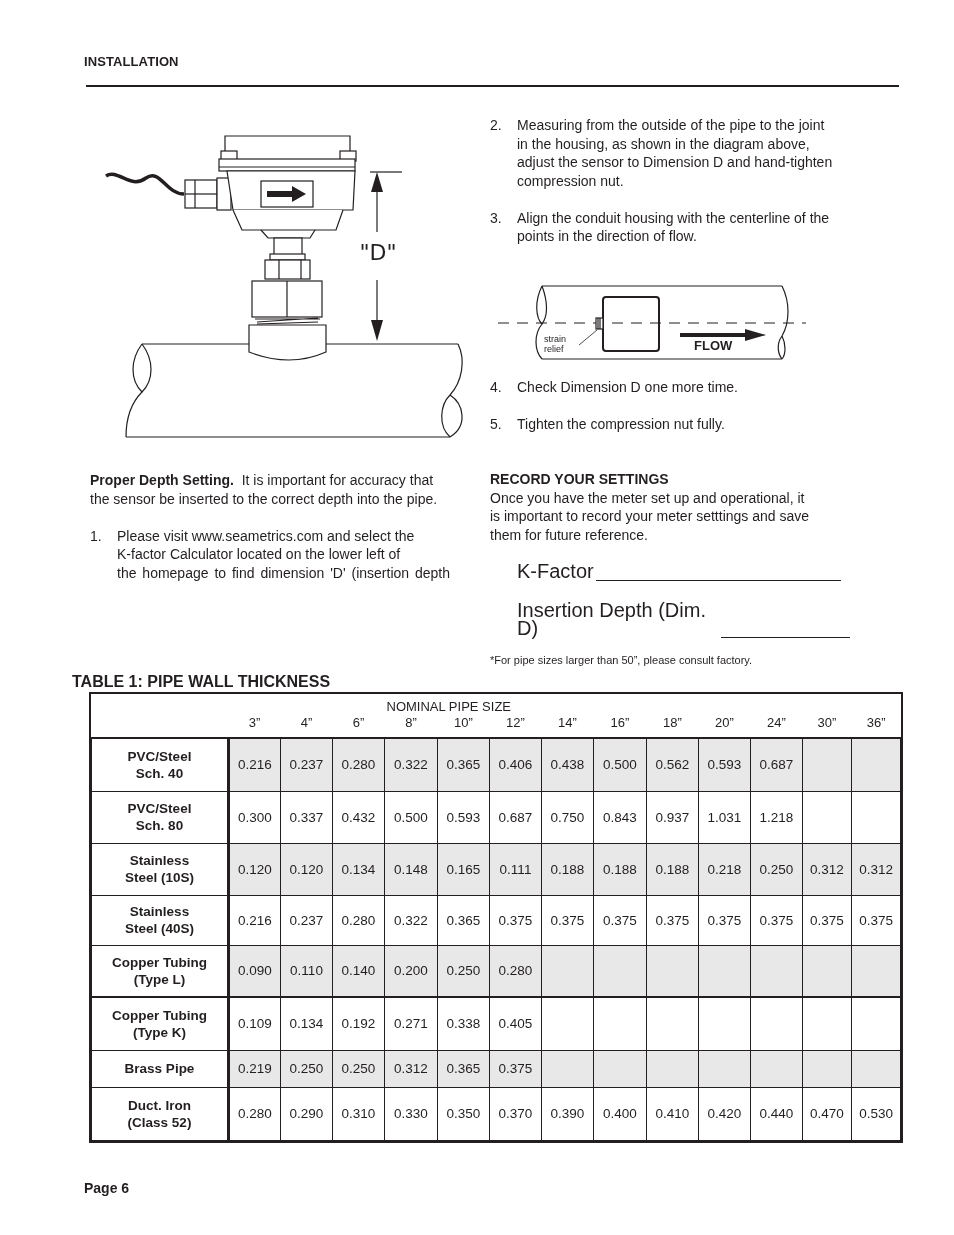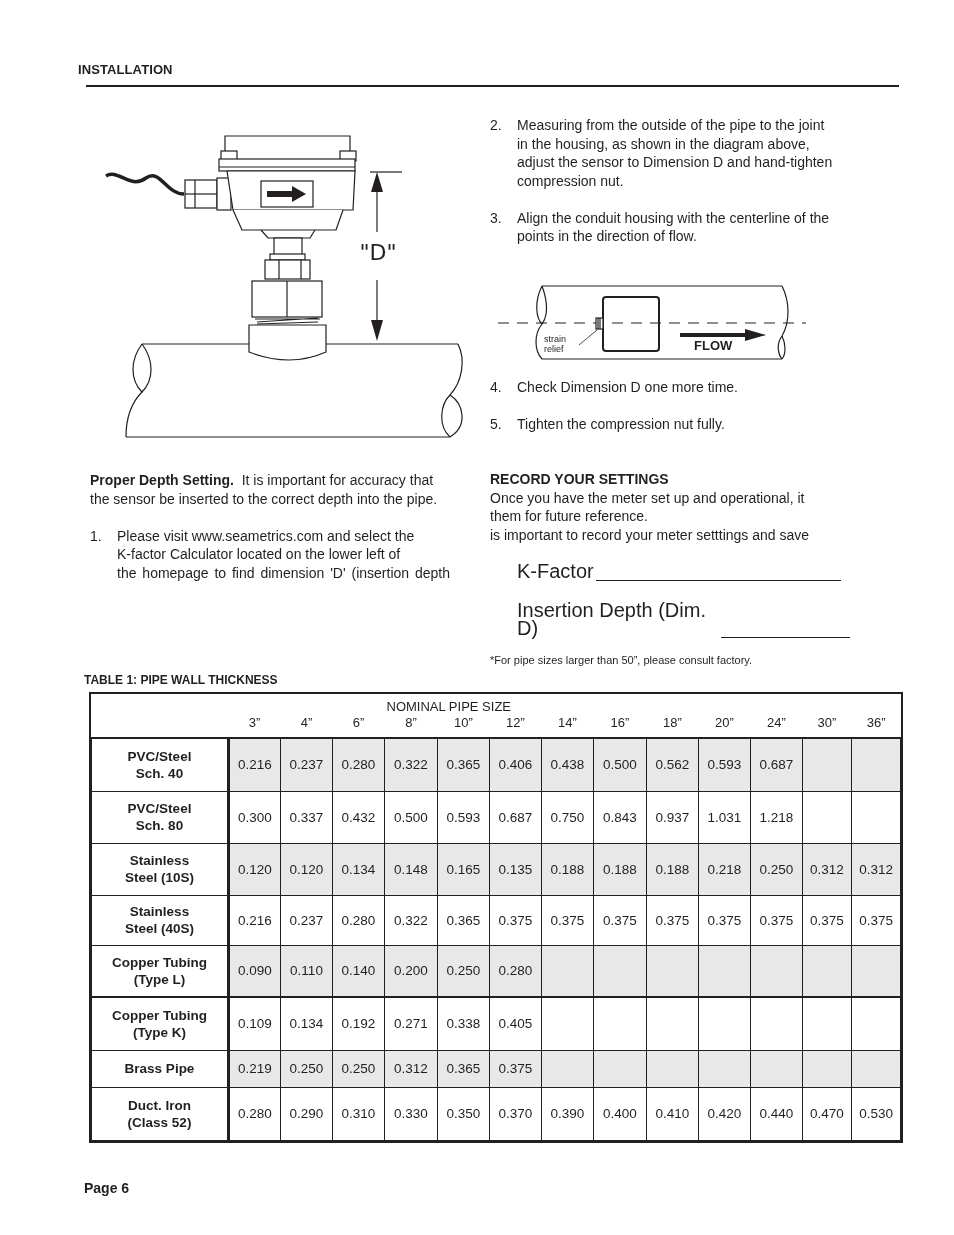--- a/index.html
+++ b/index.html
@@ -1,29 +1,29 @@
 <!DOCTYPE html>
 <html><head>
 <meta charset="utf-8">
 <style>
   html, body { margin:0; padding:0; background:#ffffff; }
   body { width:954px; height:1235px; position:relative; overflow:hidden;
          font-family:"Liberation Sans", sans-serif; color:#231f20; }
   .abs { position:absolute; }
-  .section-label { left:78px; top:54px; font-size:13px; font-weight:bold; letter-spacing:0.1px;margin-top:8px; }
+  .section-label { left:84px; top:54px; font-size:13px; font-weight:bold; letter-spacing:0.1px; }
   .rule { left:86px; top:85px; width:813px; height:2px; background:#231f20; }
   .body-text { font-size:14px; line-height:18.5px; color:#231f20; }
   .item { position:relative; padding-left:27px; }
   .item .num { position:absolute; left:0; top:0; }
   .gap { height:18.5px; }
   .b { font-weight:bold; }
   .field-row { display:flex; align-items:flex-end; margin-left:27px; font-size:20px; }
   .field-line { border-bottom:1px solid #231f20; height:14px; }
   .footnote { font-size:11px; }
-  .table-title { left:84px; top:673px; font-size:12px; font-weight:bold; }
+  .table-title { left:72px; top:673px; font-size:16px; font-weight:bold; }
   table.pw { position:absolute; left:91px; top:694px; width:806px; border-collapse:collapse;
              font-size:13.5px; table-layout:fixed; }
   table.pw td, table.pw th { border:1px solid #231f20; text-align:center; padding:0; }
   table.pw thead th { border:none; font-weight:normal; }
   table.pw .hdr-top th { font-weight:normal; height:20px; font-size:13px; vertical-align:bottom; }
   table.pw .hdr-sizes th { height:22px; font-size:13px; vertical-align:top; padding-top:1px;}
   table.pw tbody th { font-weight:bold; font-size:13.5px; line-height:17px; border-right:3px solid #231f20; }
   table.pw tr.shade td { background:#e8e8e8; }
   table.pw tr.thick-top th, table.pw tr.thick-top td { border-top:2px solid #231f20; }
   .page-num { left:84px; top:1180px; font-size:14px; font-weight:bold; }
@@ -146,22 +146,22 @@
     <span class="num">1.</span>
     <div>Please visit www.seametrics.com and select the</div>
     <div>K-factor Calculator located on the lower left of</div>
     <div style="word-spacing:2px;">the homepage to find dimension 'D' (insertion depth</div>
   </div>
 </div>
 
 <div class="abs body-text" style="left:490px;top:470px;width:360px;">
   <div class="b">RECORD YOUR SETTINGS</div>
   <div>Once you have the meter set up and operational, it</div>
+  <div>is important to record your meter setttings and save</div>
   <div>them for future reference.</div>
-  <div>is important to record your meter setttings and save</div>
   <div style="height:18px;"></div>
   <div class="field-row">
     <span>K-Factor</span>
     <span class="field-line" style="width:245px;margin-left:2px;"></span>
   </div>
   <div style="height:20px;"></div>
   <div class="field-row">
     <span>Insertion Depth (Dim. D)</span>
     <span class="field-line" style="width:138px;margin-left:2px;"></span>
   </div>
@@ -252,21 +252,21 @@
       <tr class="shade" style="height: 52px;">
         <th>
           <div>Stainless</div>
           <div>Steel (10S)</div>
         </th>
         <td>0.120</td>
         <td>0.120</td>
         <td>0.134</td>
         <td>0.148</td>
         <td>0.165</td>
-        <td>0.135</td>
+        <td>0.111</td>
         <td>0.188</td>
         <td>0.188</td>
         <td>0.188</td>
         <td>0.218</td>
         <td>0.250</td>
         <td>0.312</td>
         <td>0.312</td>
       </tr>
       <tr style="height: 50px;">
         <th>

